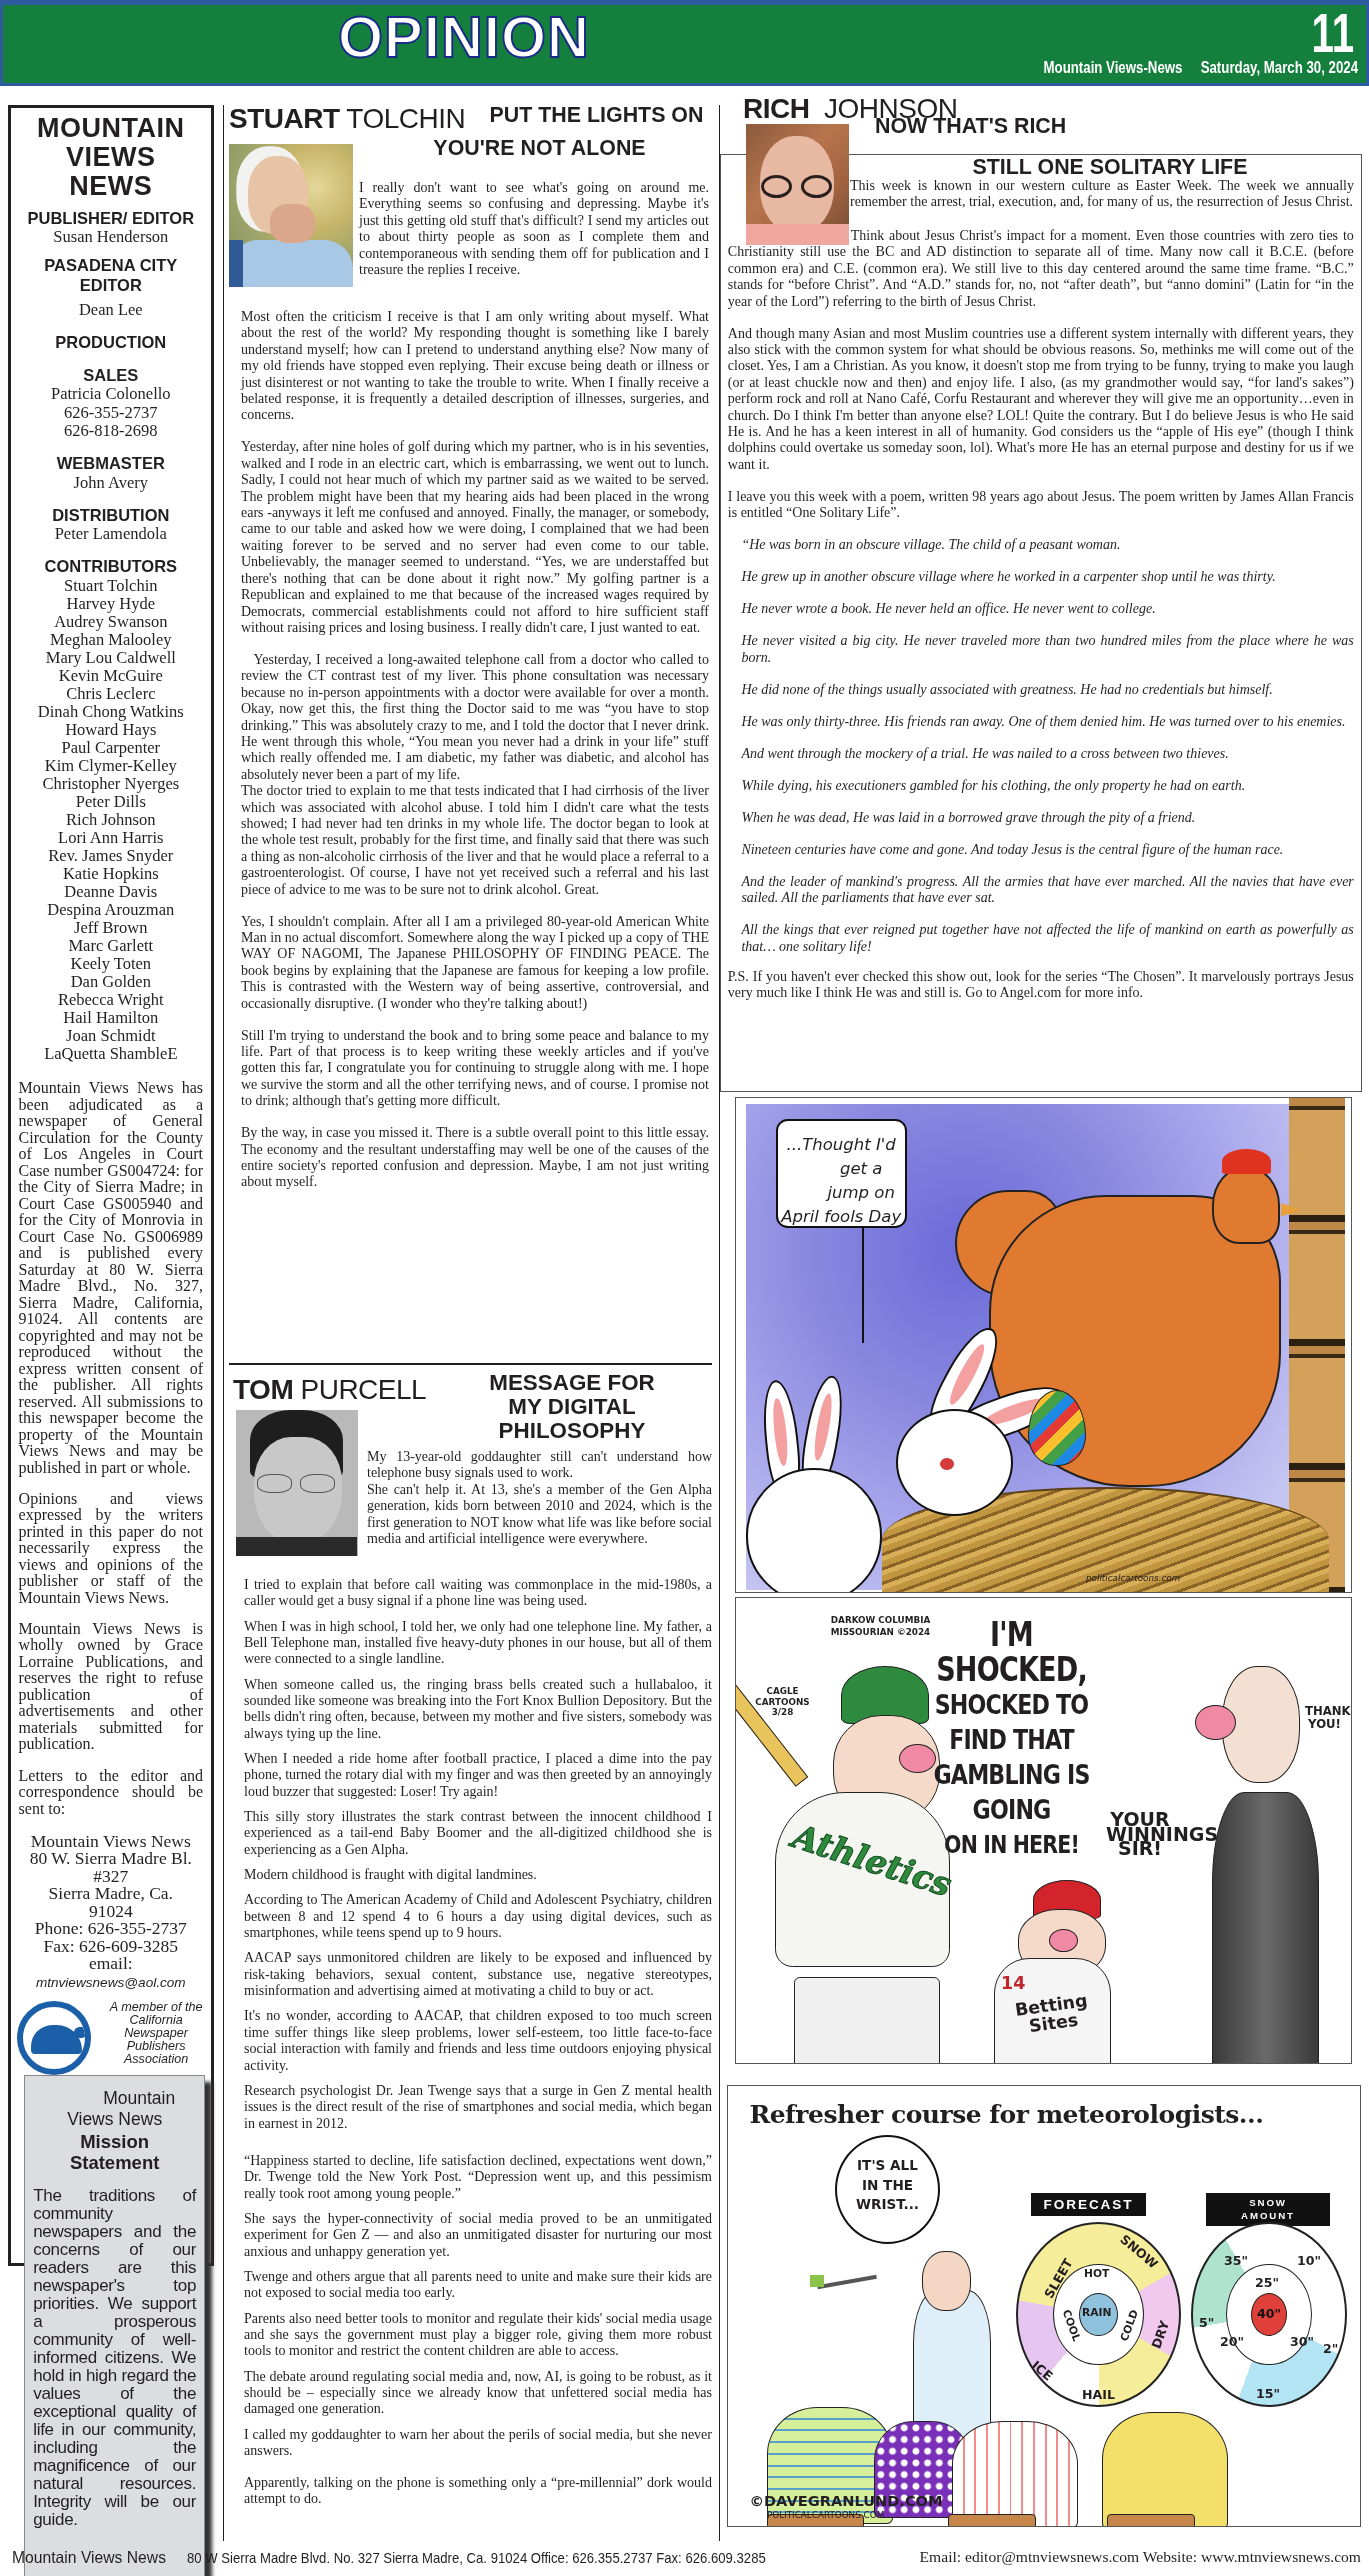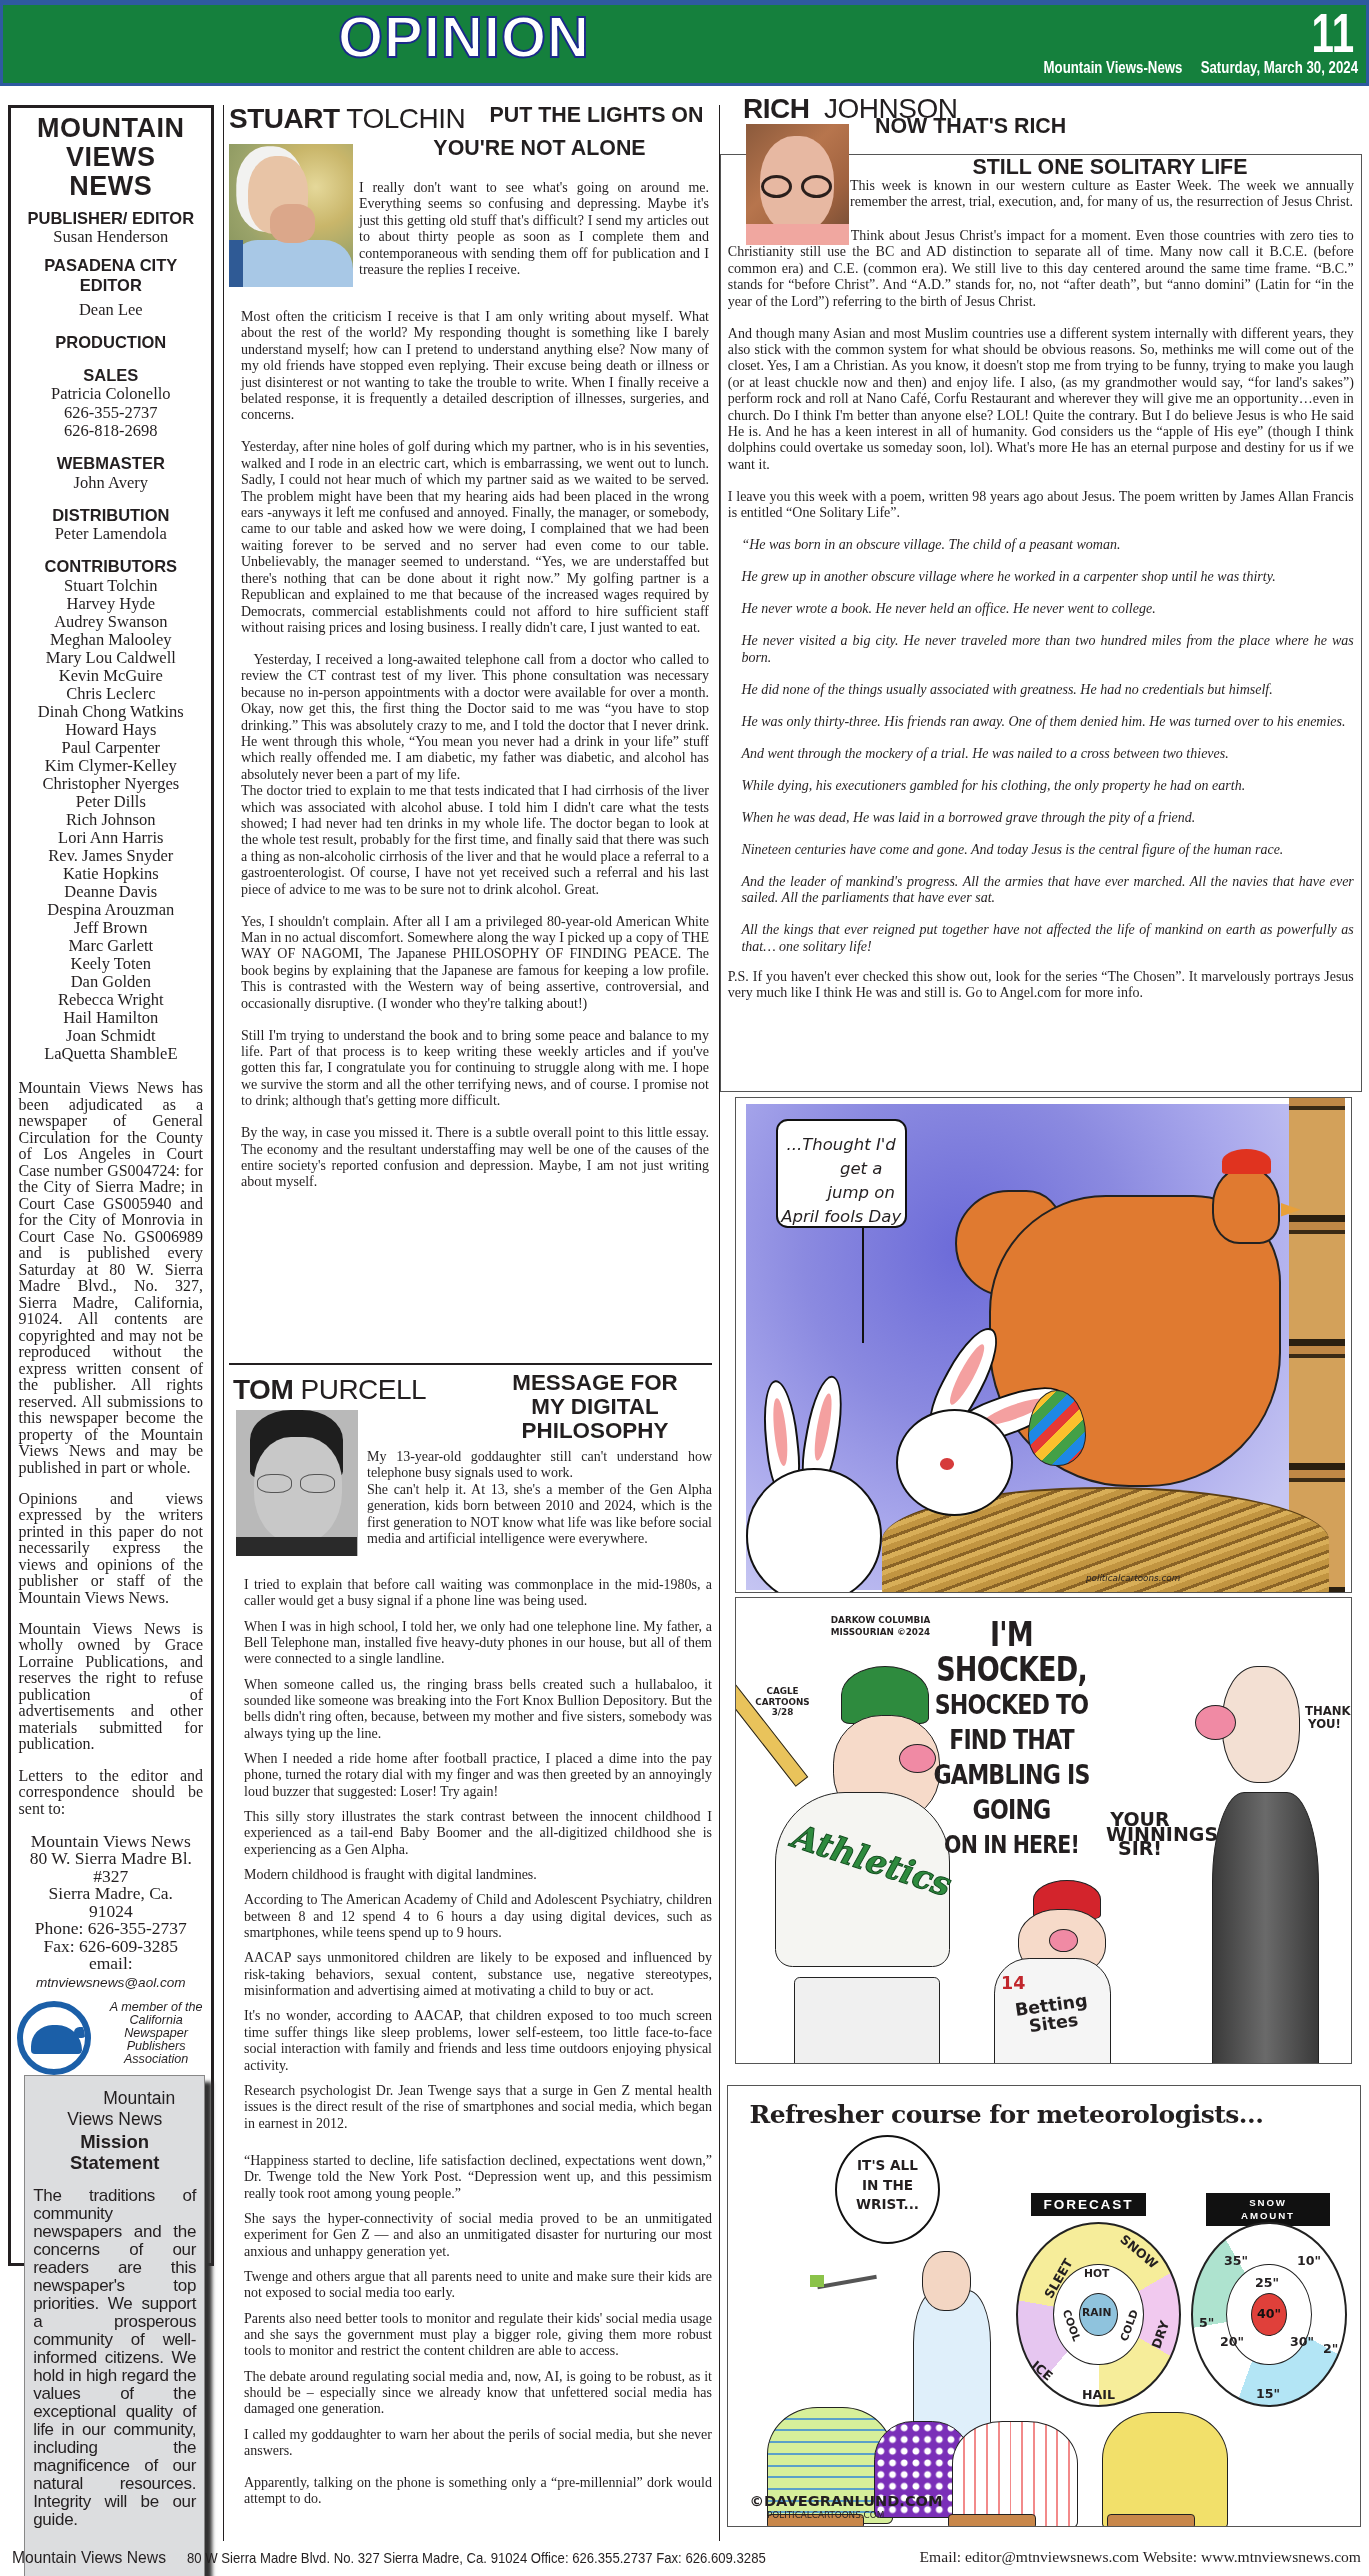--- a/index.html
+++ b/index.html
@@ -334,21 +334,21 @@
     <p>Yes, I shouldn't complain.  After all I am a privileged 80-year-old American White Man in no actual discomfort.  Somewhere along the way I picked up a copy of THE WAY OF NAGOMI, The Japanese PHILOSOPHY OF FINDING PEACE. The book begins by explaining that the Japanese are famous for keeping a low profile.  This is contrasted with the Western way of being assertive, controversial, and occasionally disruptive. (I wonder who they're talking about!)</p>
     <p>Still I'm trying to understand the book and to bring some peace and balance to my life. Part of that process is to keep writing these weekly articles and if you've gotten this far, I congratulate you for continuing to struggle along with me.  I hope we survive the storm and all the other terrifying news, and of course. I promise not to drink; although that's getting more difficult.</p>
     <p>By the way, in case you missed it. There is a subtle overall point to this little essay.  The economy and the resultant understaffing may well be one of the causes of the entire society's reported confusion and depression. Maybe, I am not just writing about myself.</p>
   </div>
 </article>
 
 <article>
   <div class="byline" style="left:233px; top:1374px;">
     <b>TOM</b>&nbsp;<span class="last">PURCELL</span>
   </div>
-  <div class="headline" style="left:488px; top:1371px; width:214px; font-size:22.4px; line-height:24px;">
+  <div class="headline" style="left:465px; top:1371px; width:214px; font-size:22.4px; line-height:24px;">
     <div>MESSAGE FOR</div>
     <div>MY DIGITAL</div>
     <div>PHILOSOPHY</div>
   </div>
   <div class="photo photo-tom" style="left:236px; top:1410px; width:122px; height:146px;">
     <div class="hair"></div>
       <div class="face"></div>
       <div class="glasses">
         <i></i>
         <i></i>

